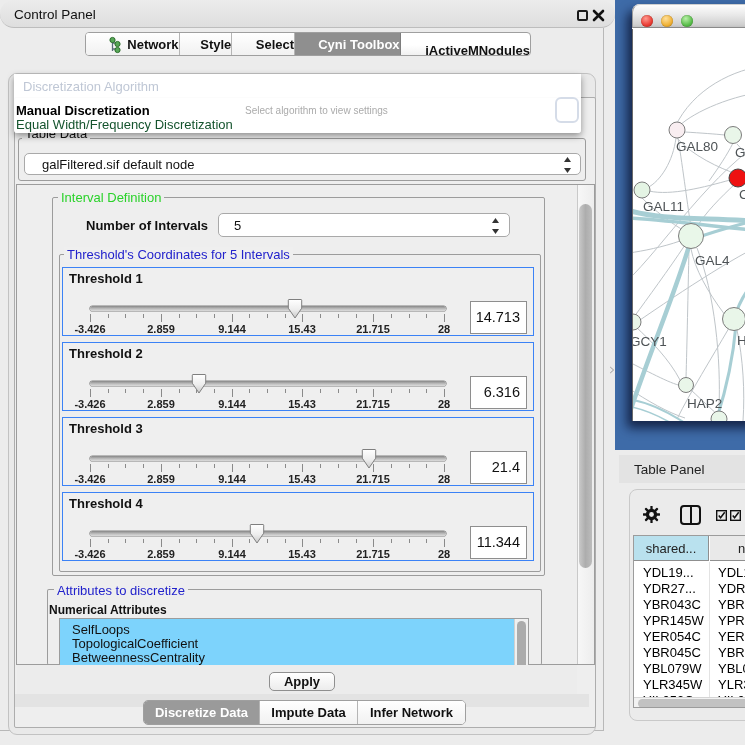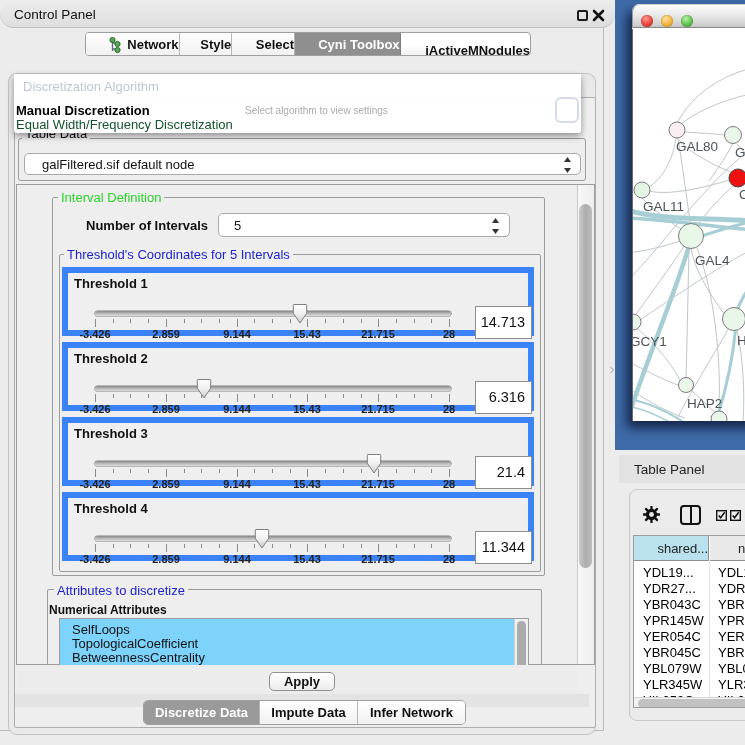--- a/index.html
+++ b/index.html
@@ -46,21 +46,21 @@
   
   .combo { position:absolute; background:#fff; border:1px solid #a9a9a9; border-radius:5px;
            font-size:13px; color:#111; }
   .combo .arrows { position:absolute; }
 
   
   .group { position:absolute; border:1px solid #9c9c9c; border-radius:2px; }
   .glabel { position:absolute; font-size:13px; background:#eeeeee; padding:0 3px; white-space:nowrap; }
 
   
-  .trow { position:absolute; left:62px; width:472px; height:69px; border:6px solid #3b82f6; background:#efefef; }
+  .trow { position:absolute; left:62px; width:472px; height:69px; border:1px solid #3b82f6; background:#efefef; }
   .trow .tl { position:absolute; left:6px; top:3px; font-size:13px; font-weight:bold; color:#111; }
   .track { position:absolute; left:27px; top:38px; width:356px; height:5px; border-radius:3px;
            background:linear-gradient(#878787,#bdbdbd 55%,#dcdcdc); box-shadow:0 0 0 0.6px #808080; }
   .thumb { position:absolute; top:31px; }
   .ticks { position:absolute; left:27px; top:46px; width:356px; height:8px; }
   .ticks .mi { position:absolute; left:0; top:0; width:355px; height:4px;
                background:repeating-linear-gradient(90deg,#8a8a8a 0 1px,transparent 1px 17.7px); }
   .ticks .ma { position:absolute; left:0; top:0; width:356px; height:8px;
                background:repeating-linear-gradient(90deg,#8a8a8a 0 1px,transparent 1px 70.8px); }
   .tlabels { position:absolute; left:0; top:55px; width:100%; height:12px;
@@ -194,21 +194,21 @@
     <svg class="abs" style="left:86px;top:20px;" width="11" height="11" viewBox="0 0 12 12">
         <rect x="0.75" y="0.75" width="10.5" height="10.5" fill="none" stroke="#111" stroke-width="1.5"></rect>
         <path d="M3 6 L5 8.5 L9.5 2.5" stroke="#111" stroke-width="1.6" fill="none"></path>
       </svg>
     <svg class="abs" style="left:100px;top:20px;" width="11" height="11" viewBox="0 0 12 12">
         <rect x="0.75" y="0.75" width="10.5" height="10.5" fill="none" stroke="#111" stroke-width="1.5"></rect>
         <path d="M3 6 L5 8.5 L9.5 2.5" stroke="#111" stroke-width="1.6" fill="none"></path>
       </svg>
 
     <div class="abs" style="left:3px;top:45px;width:127px;height:173px;background:#fff;border:1px solid #9c9c9c;border-right:none;overflow:hidden;">
-      <div class="abs" style="left:0;top:0;width:75px;height:25px;background:#b9e1ee;border-right:1px solid #8f8f8f;border-bottom:1px solid #8f8f8f;text-align:right;font-size:13px;color:#222;line-height:25px;">shared...</div>
+      <div class="abs" style="left:0;top:0;width:75px;height:25px;background:#b9e1ee;border-right:1px solid #8f8f8f;border-bottom:1px solid #8f8f8f;text-align:center;font-size:13px;color:#222;line-height:25px;">shared...</div>
       <div class="abs" style="left:76px;top:0;width:60px;height:25px;background:#e9e9e9;border-bottom:1px solid #8f8f8f;font-size:13px;color:#222;line-height:25px;"><span style="padding-left:28px;">n...</span></div>
       <div class="abs" style="left:75px;top:26px;width:1px;height:135px;background:#e3e3e3;"></div>
         <div class="trowtxt" style="left:9px;top:29px;">YDL19...</div>
         <div class="trowtxt" style="left:84px;top:29px;">YDL1</div>
       <div class="trowtxt" style="left:9px;top:45px;">YDR27...</div>
         <div class="trowtxt" style="left:84px;top:45px;">YDR2</div>
       <div class="trowtxt" style="left:9px;top:61px;">YBR043C</div>
         <div class="trowtxt" style="left:84px;top:61px;">YBR0</div>
       <div class="trowtxt" style="left:9px;top:77px;">YPR145W</div>
         <div class="trowtxt" style="left:84px;top:77px;">YPR1</div>

